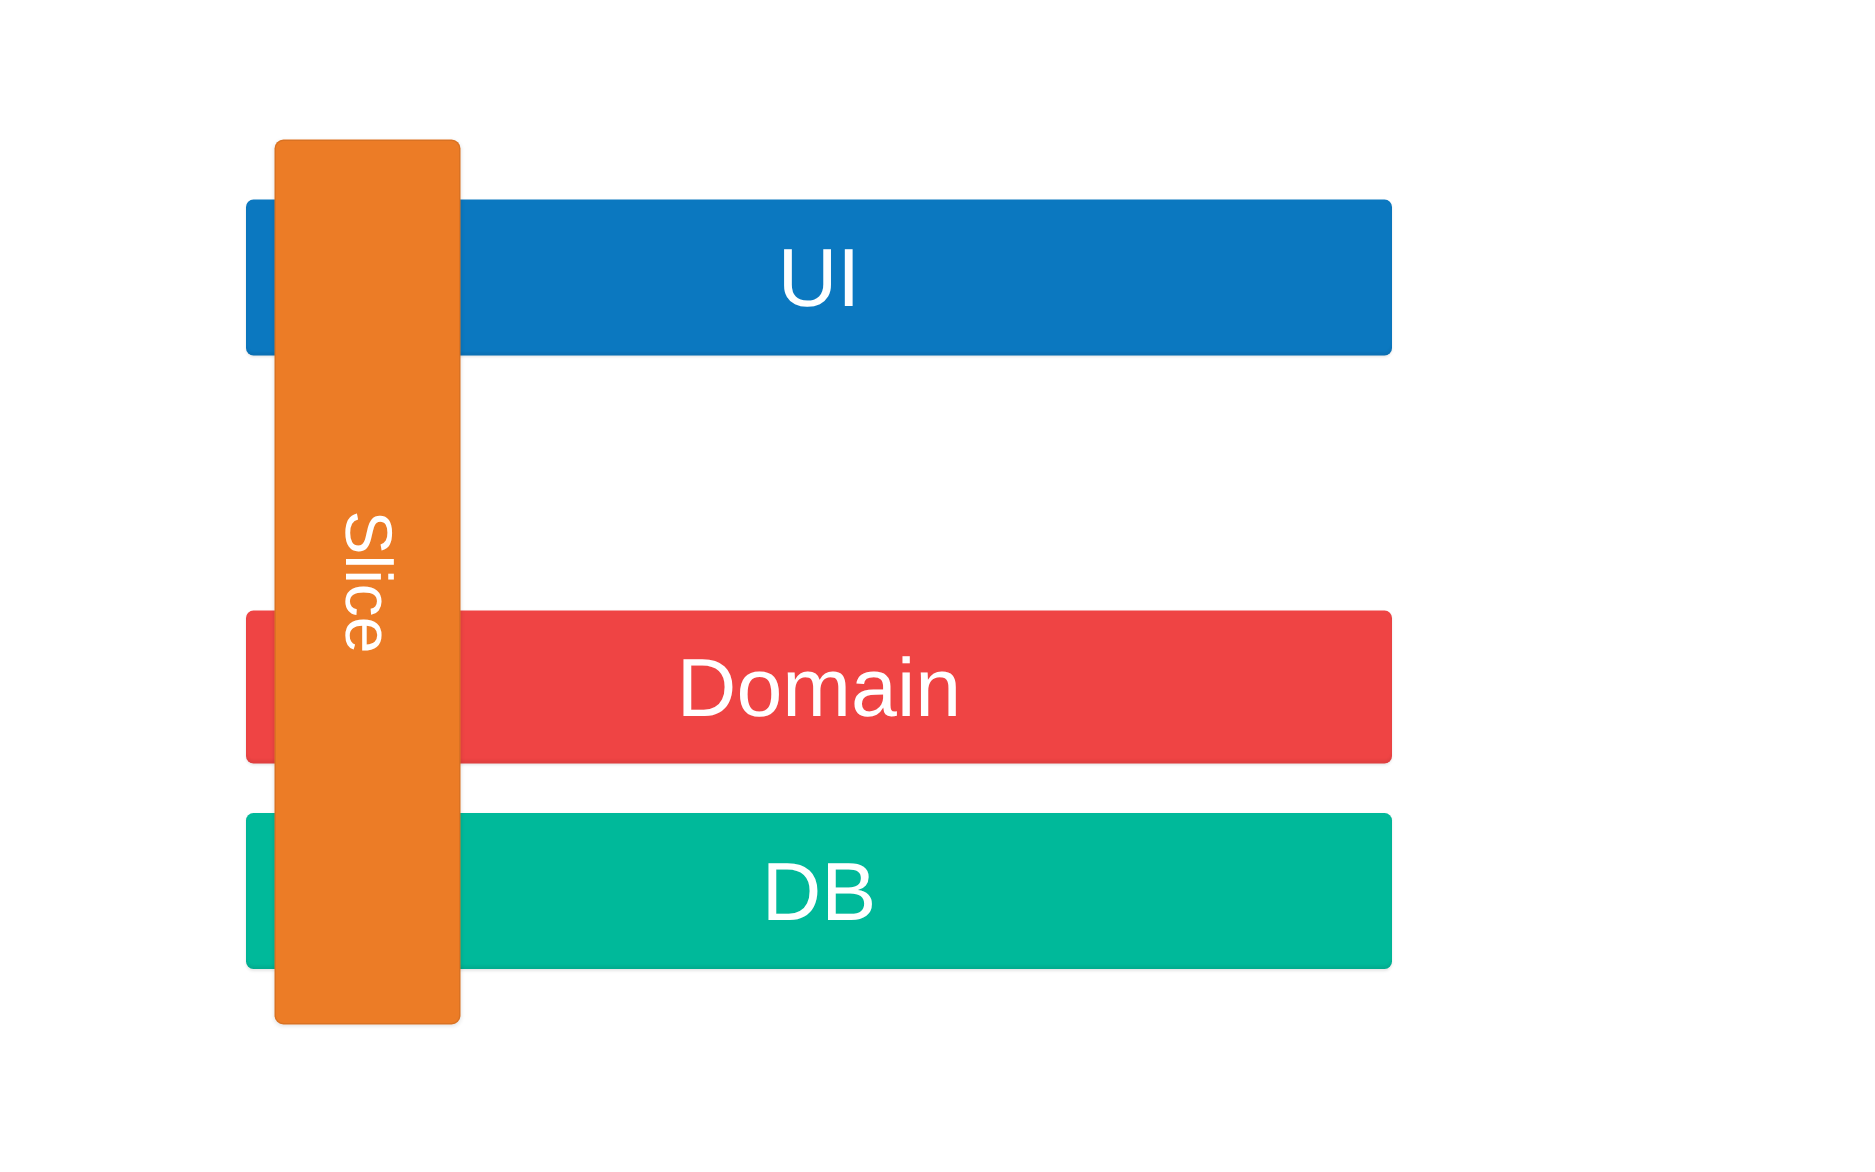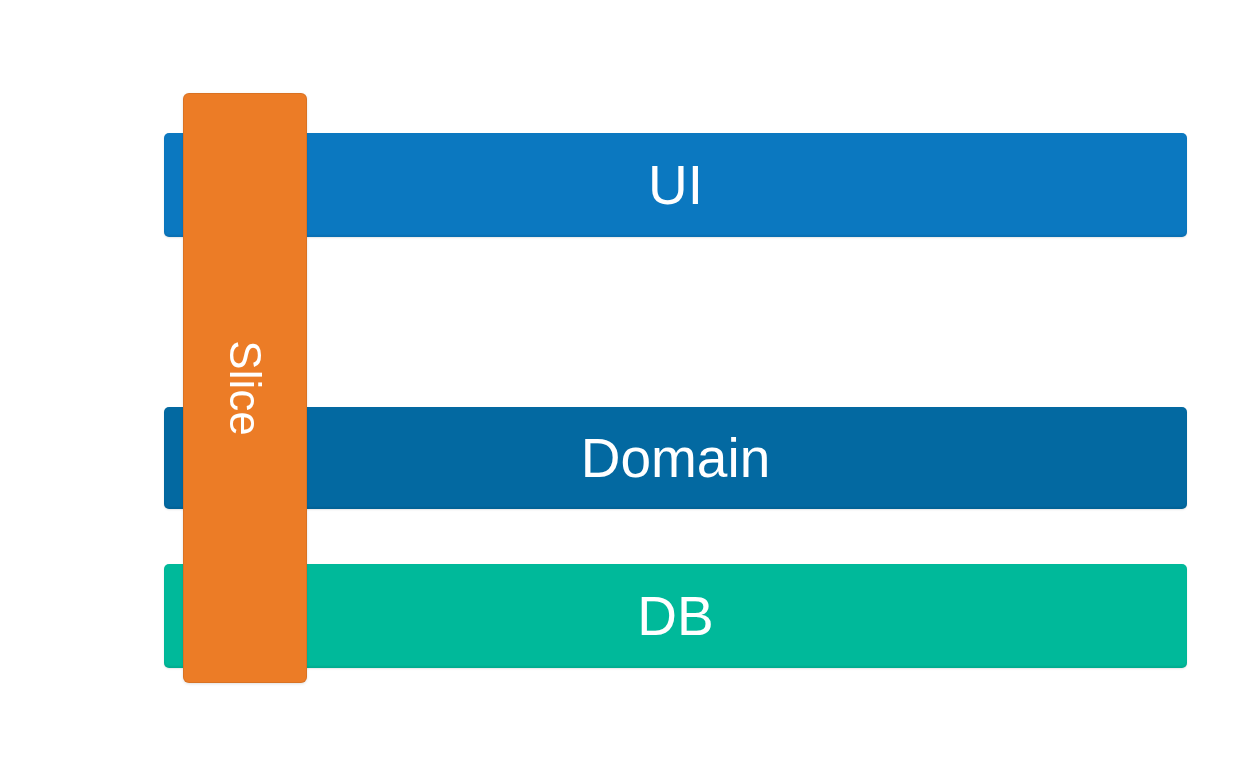--- a/index.html
+++ b/index.html
@@ -11,31 +11,31 @@
   .canvas {
     position: relative;
     width: 1250px;
     height: 781px;
     background: #ffffff;
     overflow: hidden;
   }
   .layer {
     position: absolute;
     left: 164px;
-    width: 1023px;
+    width: 764px;
     border-radius: 5px;
     box-shadow: inset 0 -2px 2px rgba(0,0,0,0.07), 0 1px 2px rgba(0,0,0,0.10);
     display: flex;
     align-items: center;
     justify-content: center;
   }
   .layer-0 { top: 133px; height: 104px; }
   .layer-1 { top: 269px; height: 104px; }
   .layer-2 { top: 407px; height: 102px; }
-  .layer-3 { top: 564px; height: 104px; }
+  .layer-3 { top: 542px; height: 104px; }
   .layer-label {
     color: #ffffff;
     font-size: 55px;
     line-height: 1;
     white-space: nowrap;
     user-select: none;
   }
   .slice {
     position: absolute;
     left: 183px;
@@ -60,21 +60,21 @@
 </head>
 <body>
 
 <div class="canvas">
 
   <div class="layer layer-0" style="background: rgb(11, 120, 192);">
     <span class="layer-label">UI</span>
   </div>
 
 
-  <div class="layer layer-2" style="background: #0369a1;">
+  <div class="layer layer-2" style="background: #ef4444;">
     <span class="layer-label">Domain</span>
   </div>
 
   <div class="layer layer-3" style="background: rgb(0, 185, 154);">
     <span class="layer-label">DB</span>
   </div>
 
   <div class="slice" style="background: rgb(236, 124, 38);">
     <span class="slice-label">Slice</span>
   </div>

